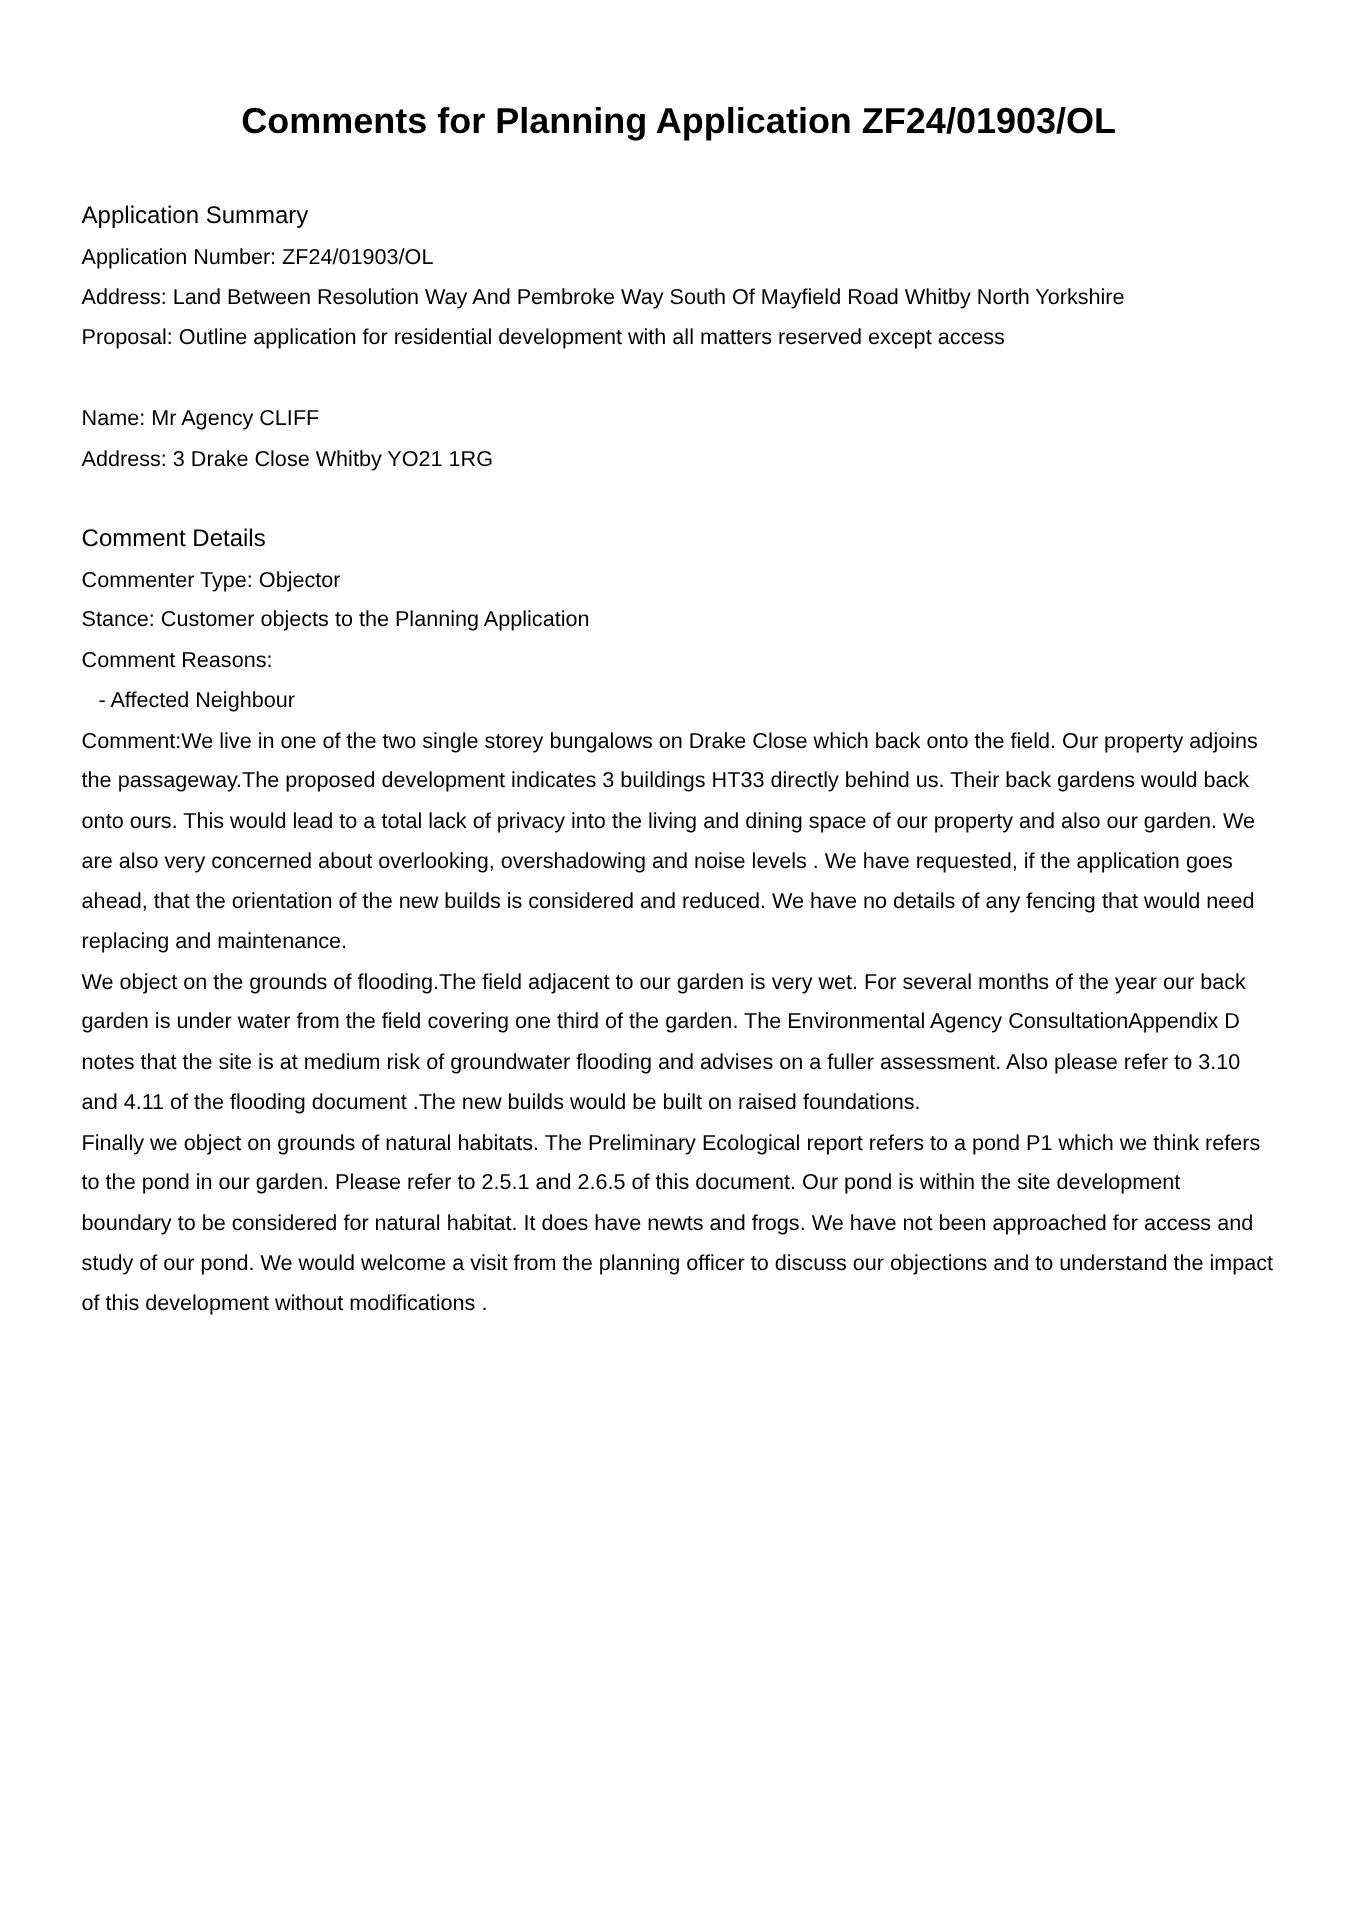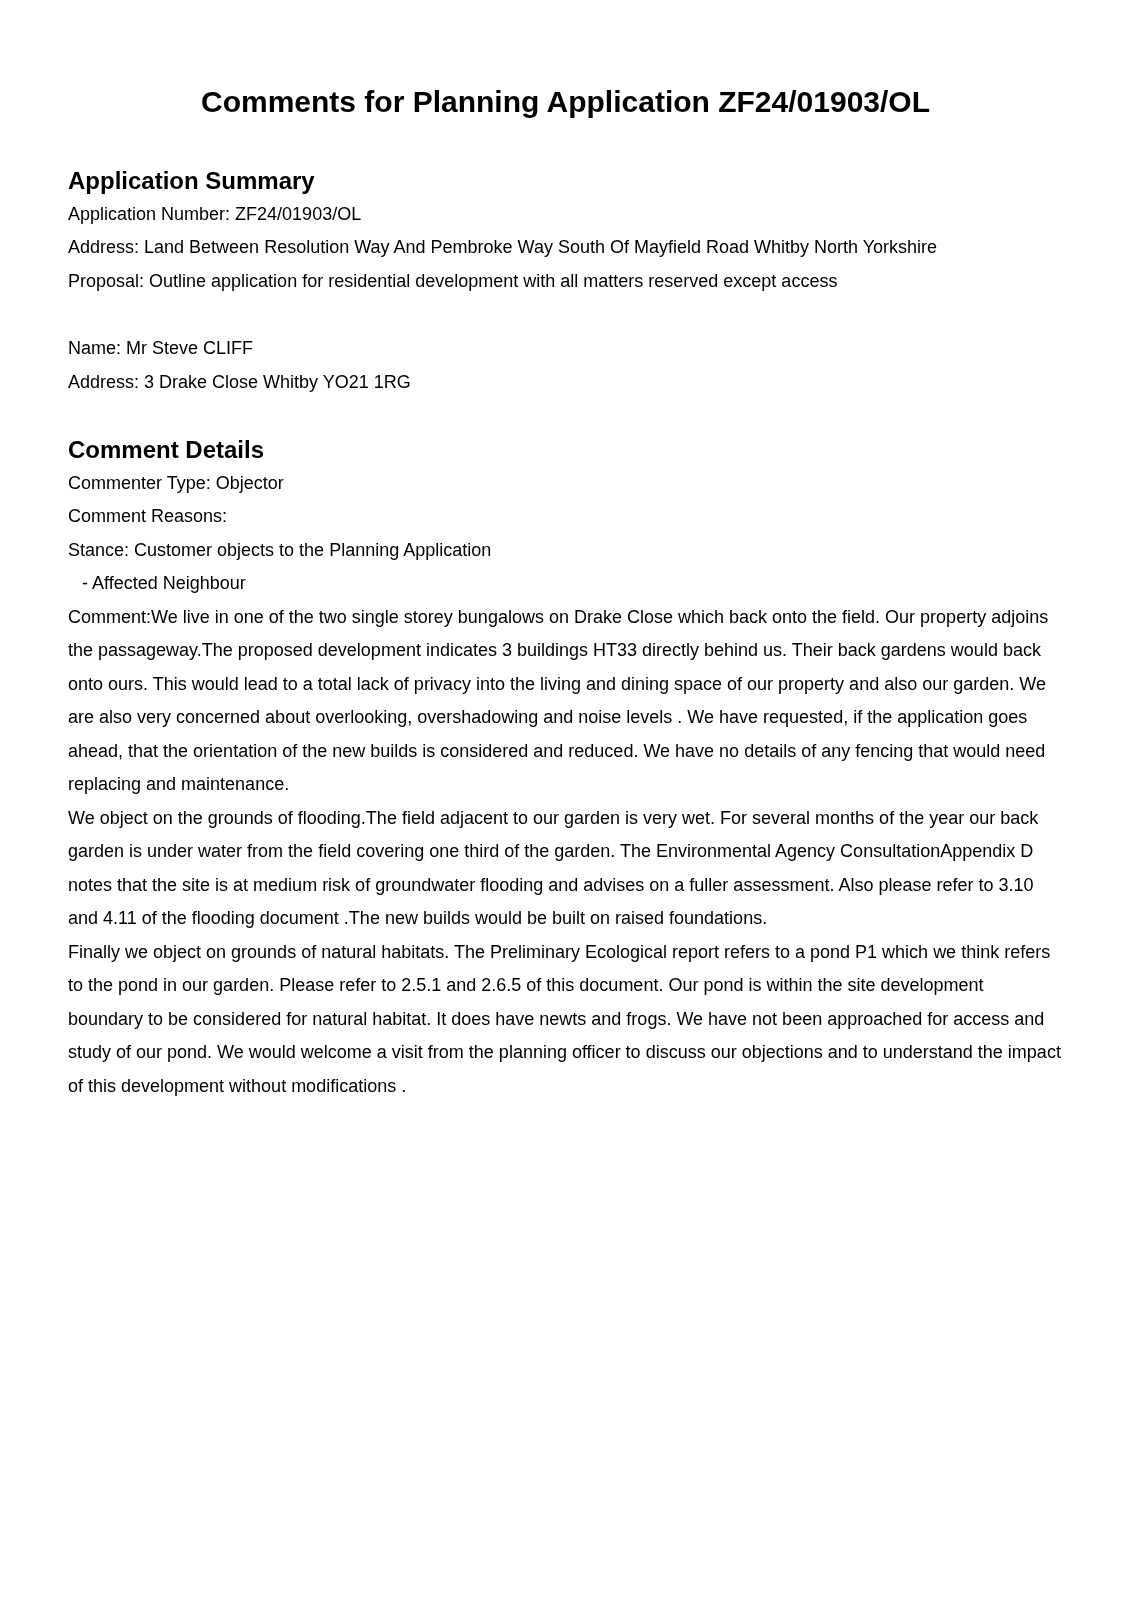--- a/index.html
+++ b/index.html
@@ -21,22 +21,22 @@
     text-align: center;
     line-height: 36px;
     margin-bottom: 44px;
     letter-spacing: 0;
   }
   .section {
     margin-top: 34px;
   }
   .section:first-of-type { margin-top: 0; }
   .section-heading {
-    font-size: 24px;
-    font-weight: bold;
+    font-size: 20px;
+    font-weight: normal;
     line-height: 33.5px;
   }
   .line {
     font-size: 18px;
     line-height: 33.5px;
   }
   .reason-line {
     padding-left: 14px;
   }
   .comment-text {
@@ -51,28 +51,28 @@
   <h1 class="doc-title">Comments for Planning Application ZF24/01903/OL</h1>
 
   <section class="section">
     <h2 class="section-heading">Application Summary</h2>
     <p class="line">Application Number: ZF24/01903/OL</p>
     <p class="line">Address: Land Between Resolution Way And Pembroke Way South Of Mayfield Road Whitby North Yorkshire</p>
     <p class="line">Proposal: Outline application for residential development with all matters reserved except access</p>
   </section>
 
   <section class="section">
-    <p class="line">Name: Mr Steve CLIFF</p>
+    <p class="line">Name: Mr Agency CLIFF</p>
     <p class="line">Address: 3 Drake Close Whitby YO21 1RG</p>
   </section>
 
   <section class="section">
     <h2 class="section-heading">Comment Details</h2>
     <p class="line">Commenter Type: Objector</p>
+    <p class="line">Stance: Customer objects to the Planning Application</p>
     <p class="line">Comment Reasons:</p>
-    <p class="line">Stance: Customer objects to the Planning Application</p>
     <p class="line reason-line">- Affected Neighbour</p>
     <p class="line comment-text">Comment:We live in one of the two single storey bungalows on Drake Close which back onto the field. Our property adjoins the passageway.The proposed development indicates 3 buildings HT33 directly behind us. Their back gardens would back onto ours. This would lead to a total lack of privacy into the living and dining space of our property and also our garden. We are also very concerned about overlooking, overshadowing and noise levels . We have requested, if the application goes ahead, that the orientation of the new builds is considered and reduced. We have no details of any fencing that would need replacing and maintenance.
 We object on the grounds of flooding.The field adjacent to our garden is very wet. For several months of the year our back garden is under water from the field covering one third of the garden. The Environmental Agency ConsultationAppendix D notes that the site is at medium risk of groundwater flooding and advises on a fuller assessment. Also please refer to 3.10 and 4.11 of the flooding document .The new builds would be built on raised foundations.
 Finally we object on grounds of natural habitats. The Preliminary Ecological report refers to a pond P1 which we think refers to the pond in our garden. Please refer to 2.5.1 and 2.6.5 of this document. Our pond is within the site development boundary to be considered for natural habitat. It does have newts and frogs. We have not been approached for access and study of our pond. We would welcome a visit from the planning officer to discuss our objections and to understand the impact of this development without modifications .</p>
   </section>
 
 </div>
 
 </body></html>

